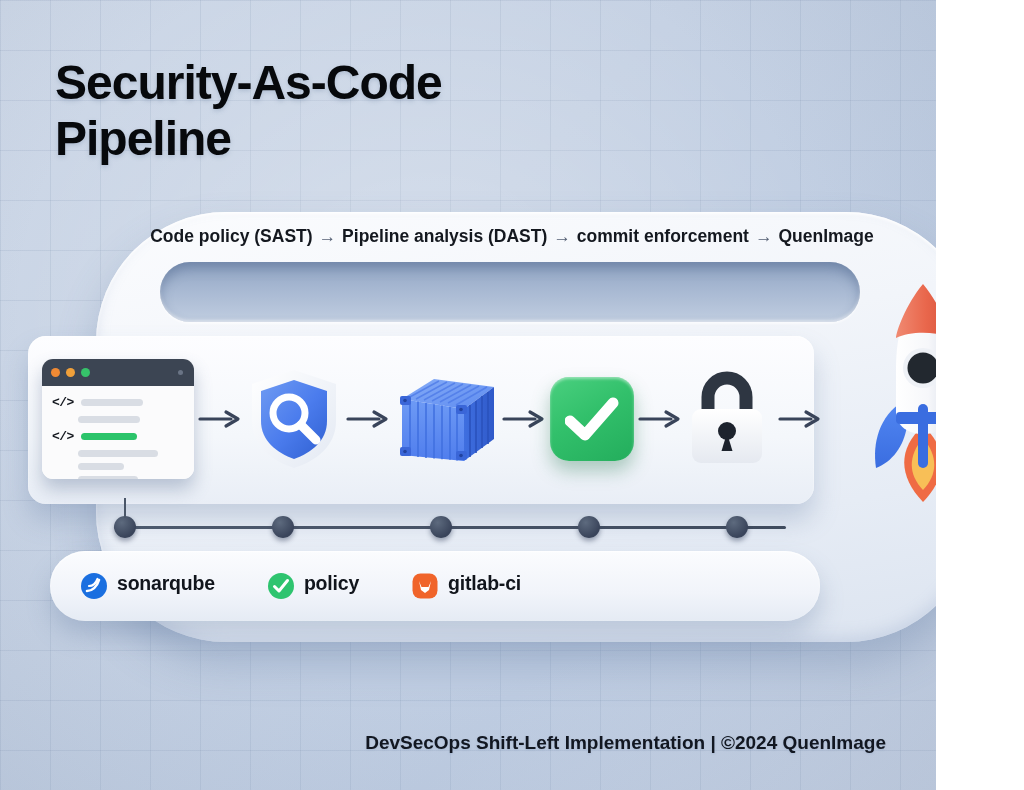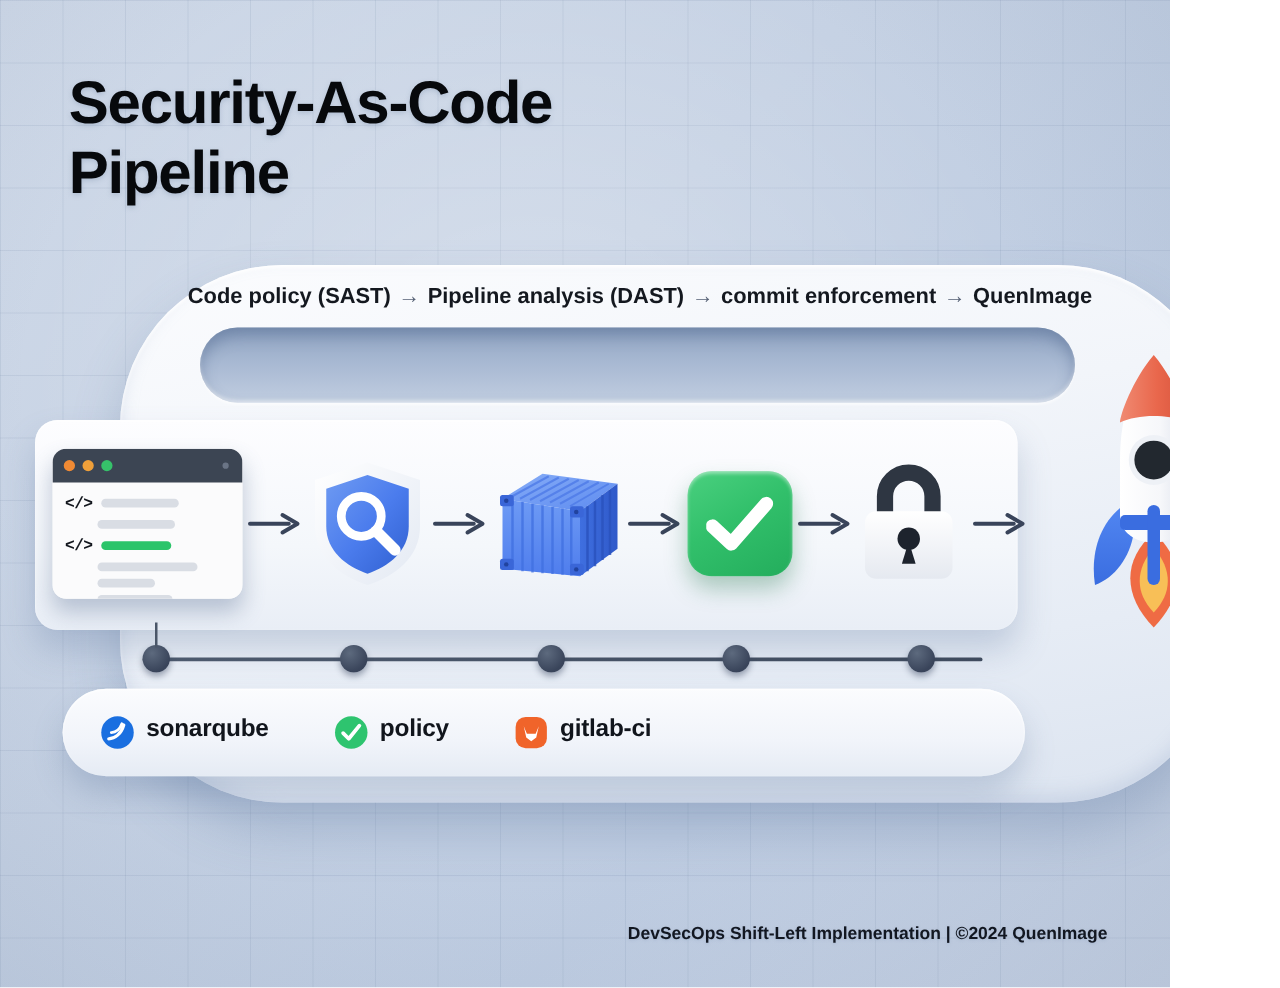--- a/index.html
+++ b/index.html
@@ -175,21 +175,21 @@
   .tool { display: flex; align-items: flex-start; gap: 9px; flex: none; }
   .tool .tname { font-size: 19.5px; font-weight: bold; color: #11151c; letter-spacing: -0.2px; }
   .tlogo { width: 28px; height: 28px; flex: none; position: relative; }
 
   
   #rocket { position: absolute; left: 862px; top: 276px; width: 122px; height: 232px; }
 
   
   #footer {
     position: absolute; right: 50px; bottom: 36px;
-    font-size: 14px; font-weight: bold; color: #121721;
+    font-size: 19px; font-weight: bold; color: #121721;
     text-shadow: 0 1px 2px rgba(150,170,200,0.5);
   }
 </style>
 </head>
 <body>
 
 <div id="stage">
   <div id="grid"></div>
   <div id="vignette"></div>
 

